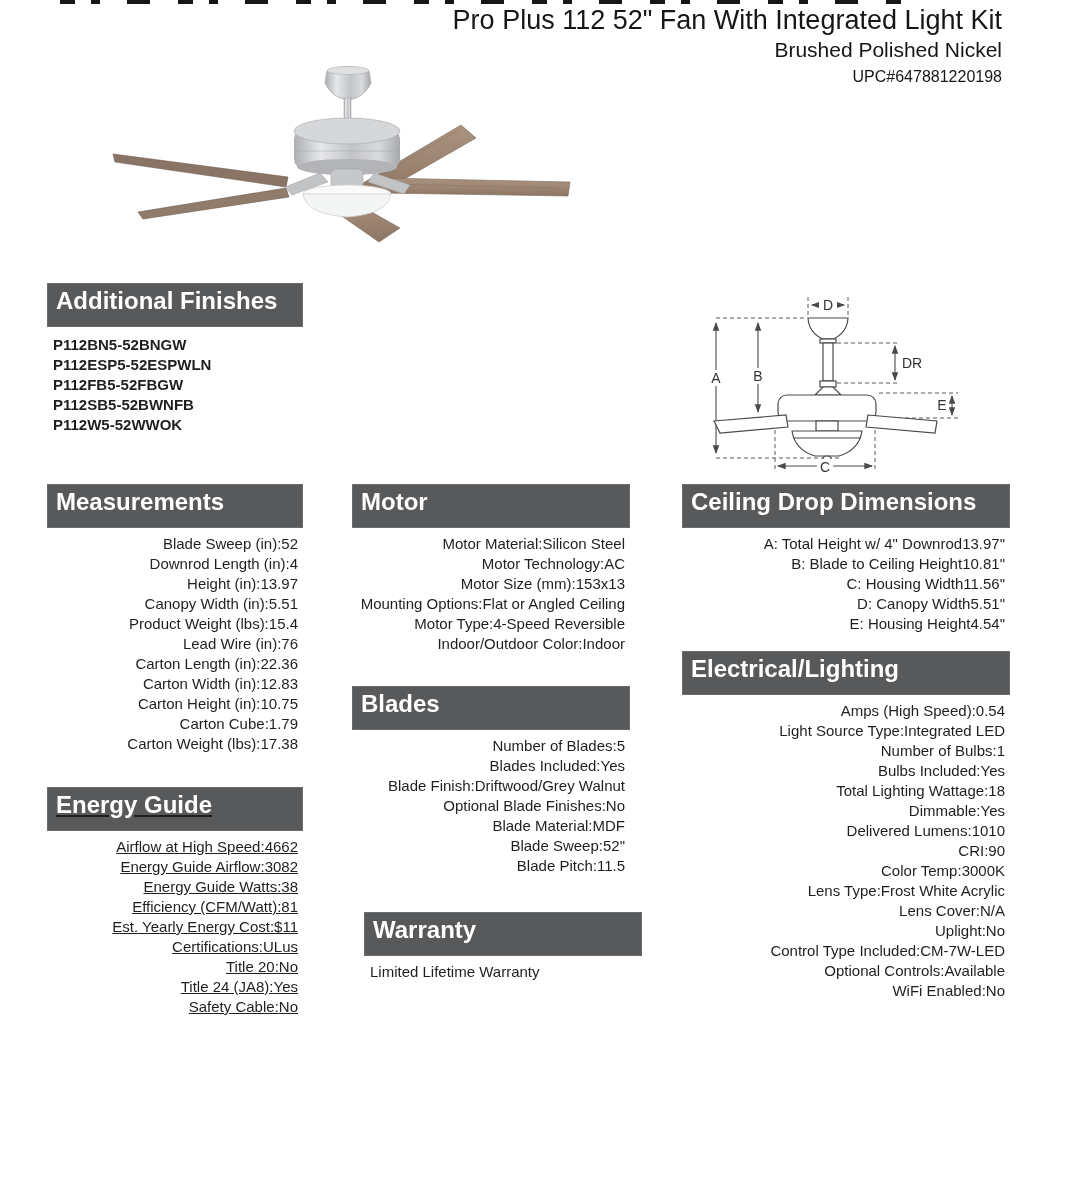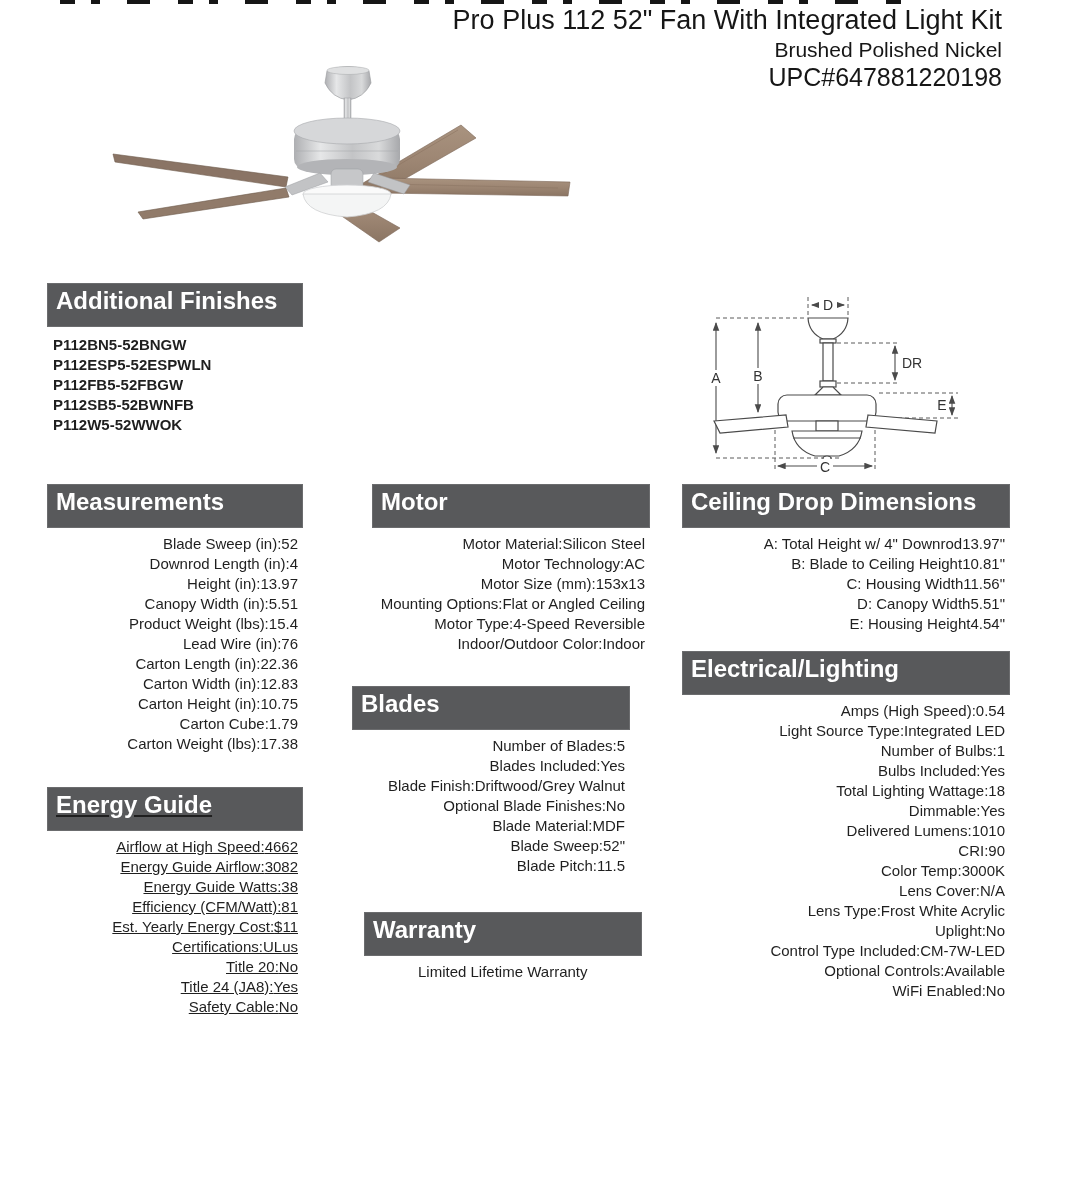--- a/index.html
+++ b/index.html
@@ -8,37 +8,37 @@
 
   
   .top-artifact{position:absolute;left:60px;top:0;width:845px;height:4px;
     background:repeating-linear-gradient(90deg,#161616 0 15px,transparent 15px 31px,
       #161616 31px 40px,transparent 40px 67px,#161616 67px 90px,transparent 90px 118px);}
 
   
   .page-header{position:absolute;top:5px;right:78px;text-align:right;white-space:nowrap;}
   .page-title{font-size:27px;line-height:31px;color:#161616;}
   .page-finish{font-size:21px;line-height:28px;color:#161616;}
-  .page-upc{font-size:25px;line-height:26px;color:#161616;}
+  .page-upc{font-size:16px;line-height:26px;color:#161616;}
 
   
   .section{position:absolute;}
   .sec-header{background:#58595B;border:1px solid #6b6c6e;color:#ffffff;
     font-weight:bold;font-size:24px;height:44px;line-height:34px;
     padding-left:8px;box-sizing:border-box;white-space:nowrap;overflow:hidden;}
   .rows{margin-top:6px;}
   .spec-row{display:flex;justify-content:flex-end;align-items:baseline;
     font-size:15px;line-height:20px;padding:0 5px;white-space:nowrap;}
   .spec-row .lbl{text-align:left;}
   .spec-row .val{text-align:right;}
 
   .finish-list{margin-top:8px;}
   .finish-item{font-weight:bold;font-size:15px;line-height:20px;padding-left:6px;white-space:nowrap;}
 
-  .warranty-text{font-size:15px;line-height:20px;padding:6px 0 0 6px;white-space:nowrap;margin-left:48px;}
+  .warranty-text{font-size:15px;line-height:20px;padding:6px 0 0 6px;white-space:nowrap;}
 
   
   .fan-image{position:absolute;left:80px;top:55px;width:560px;height:225px;}
   .dim-diagram{position:absolute;left:690px;top:283px;width:330px;height:198px;}
   svg text{font-family:"Liberation Sans", sans-serif;}
 </style>
 </head>
 <body>
 
 <div class="top-artifact"></div>
@@ -286,21 +286,21 @@
         <span class="val">Yes</span>
       </div>
 
       <div class="spec-row">
         <span class="lbl">Safety Cable:</span>
         <span class="val">No</span>
       </div>
     </div>
 </div>
 
-<div class="section" style="left:352px;top:484px;width:278px;margin-left:20px;">
+<div class="section" style="left:352px;top:484px;width:278px;">
   <div class="sec-header">Motor</div>
   <div class="rows">
 
       <div class="spec-row">
         <span class="lbl">Motor Material:</span>
         <span class="val">Silicon Steel</span>
       </div>
 
       <div class="spec-row">
         <span class="lbl">Motor Technology:</span>
@@ -449,30 +449,30 @@
         <span class="lbl">CRI:</span>
         <span class="val">90</span>
       </div>
 
       <div class="spec-row">
         <span class="lbl">Color Temp:</span>
         <span class="val">3000K</span>
       </div>
 
       <div class="spec-row">
+        <span class="lbl">Lens Type:</span>
+        <span class="val">Frost White Acrylic</span>
+      </div>
+
+      <div class="spec-row">
         <span class="lbl">Lens Cover:</span>
         <span class="val">N/A</span>
       </div>
 
       <div class="spec-row">
-        <span class="lbl">Lens Type:</span>
-        <span class="val">Frost White Acrylic</span>
-      </div>
-
-      <div class="spec-row">
         <span class="lbl">Uplight:</span>
         <span class="val">No</span>
       </div>
 
       <div class="spec-row">
         <span class="lbl">Control Type Included:</span>
         <span class="val">CM-7W-LED</span>
       </div>
 
       <div class="spec-row">

